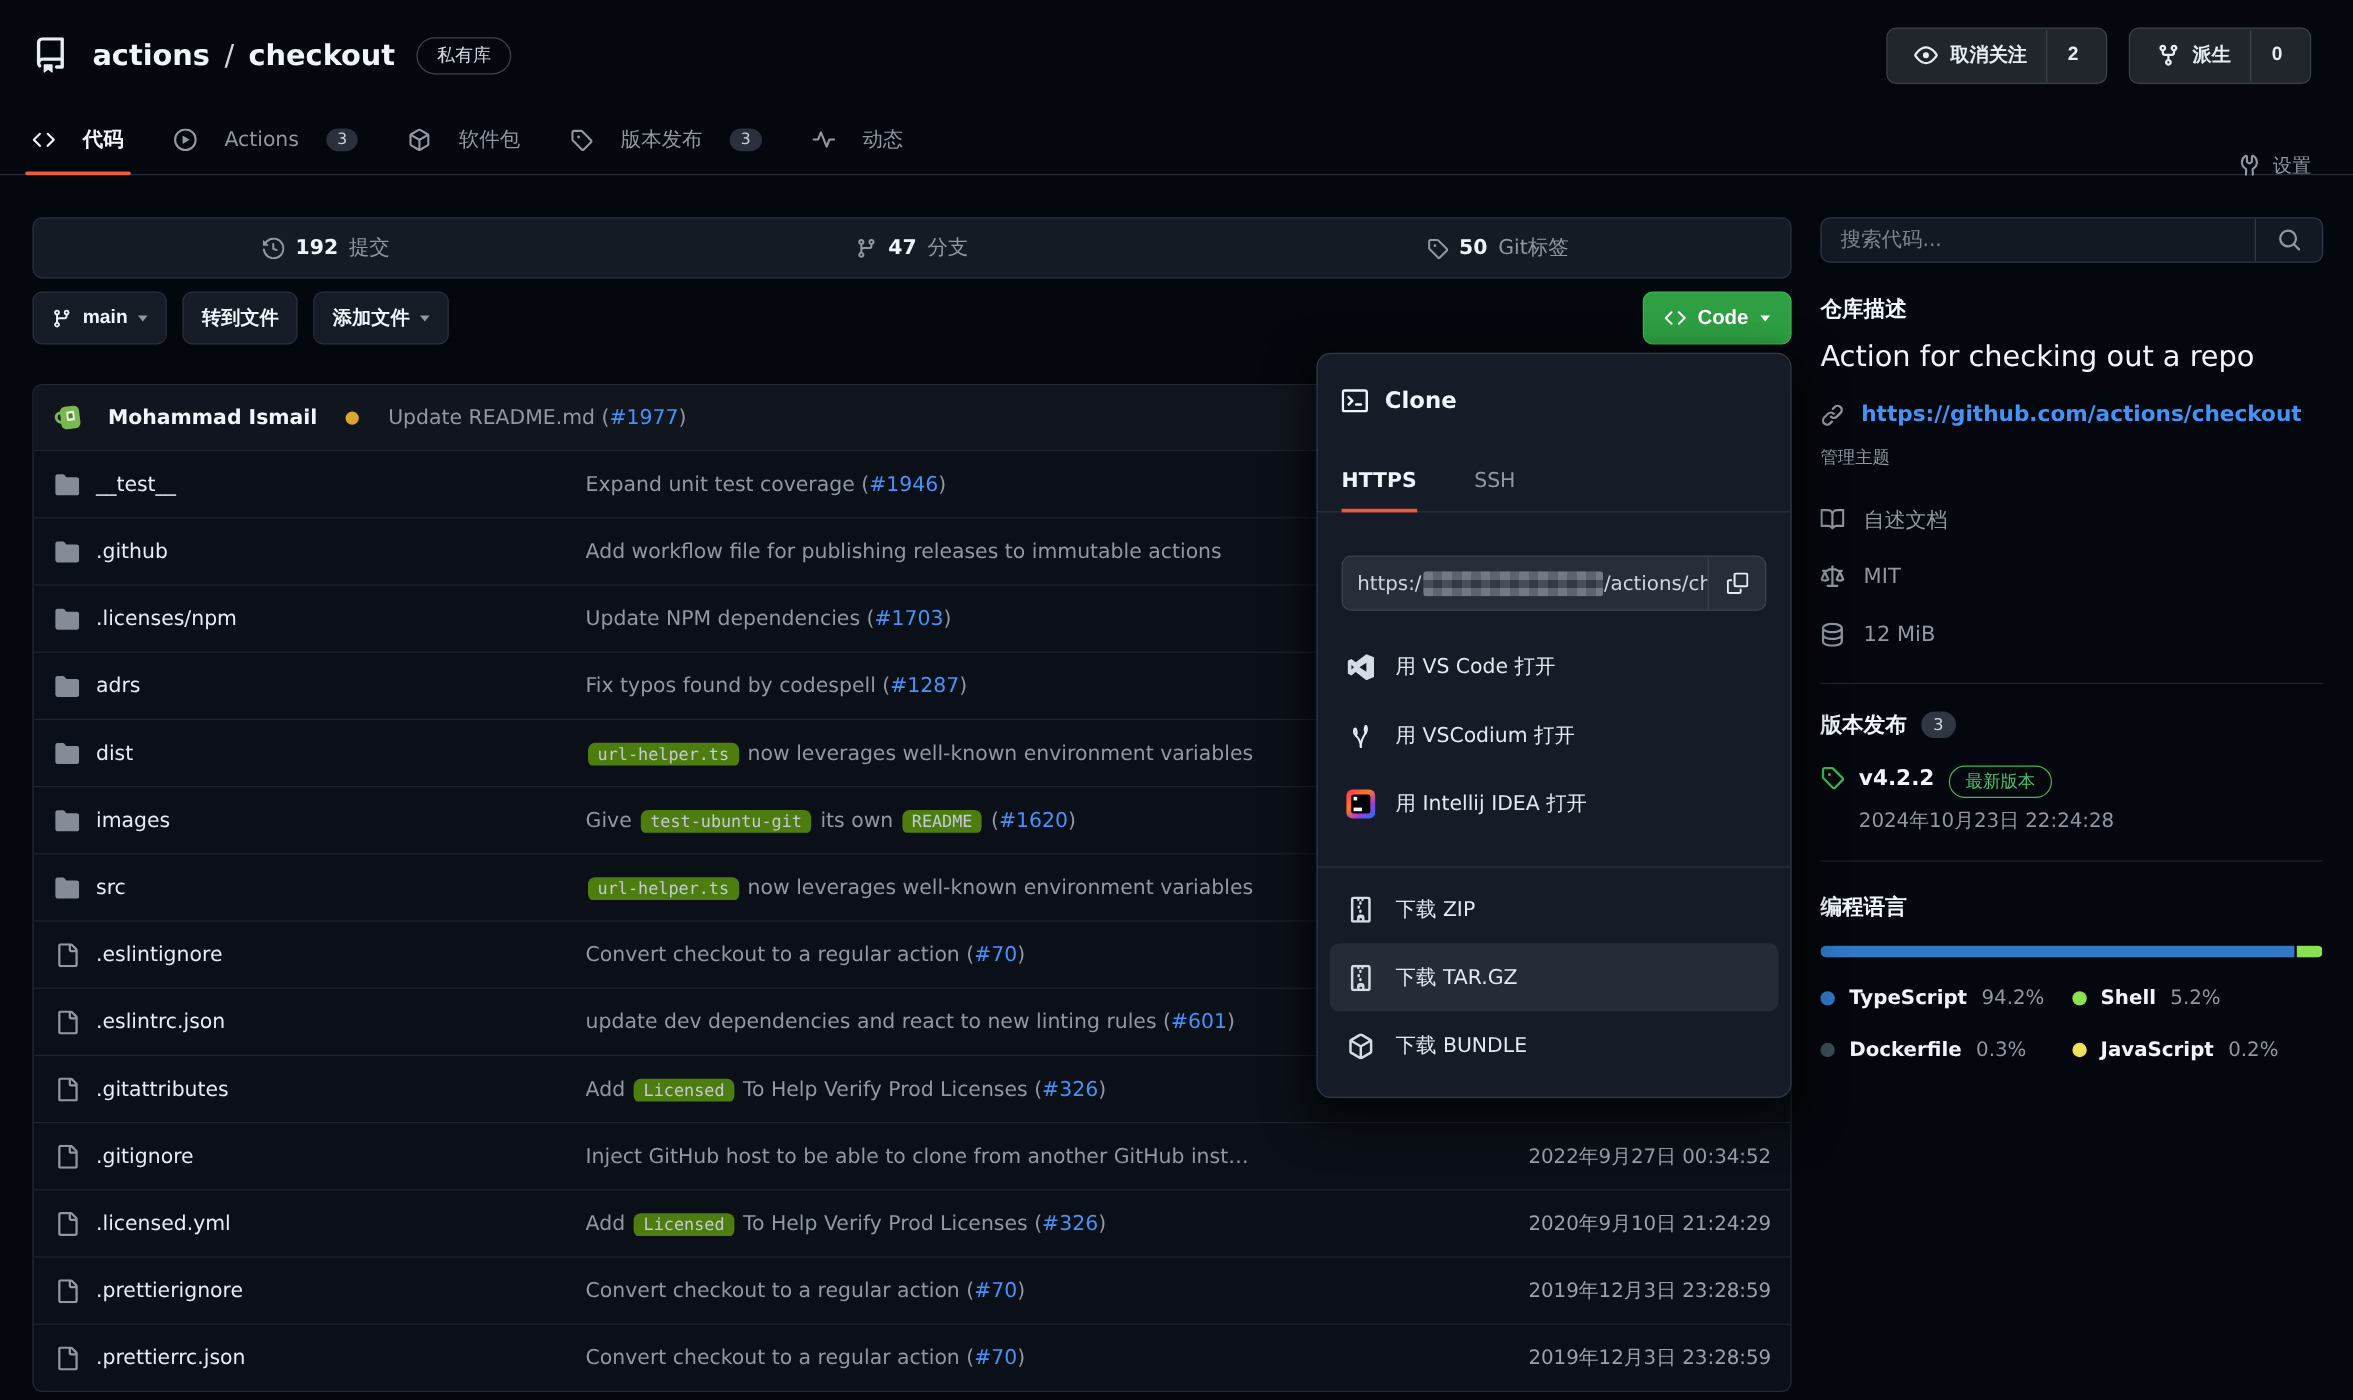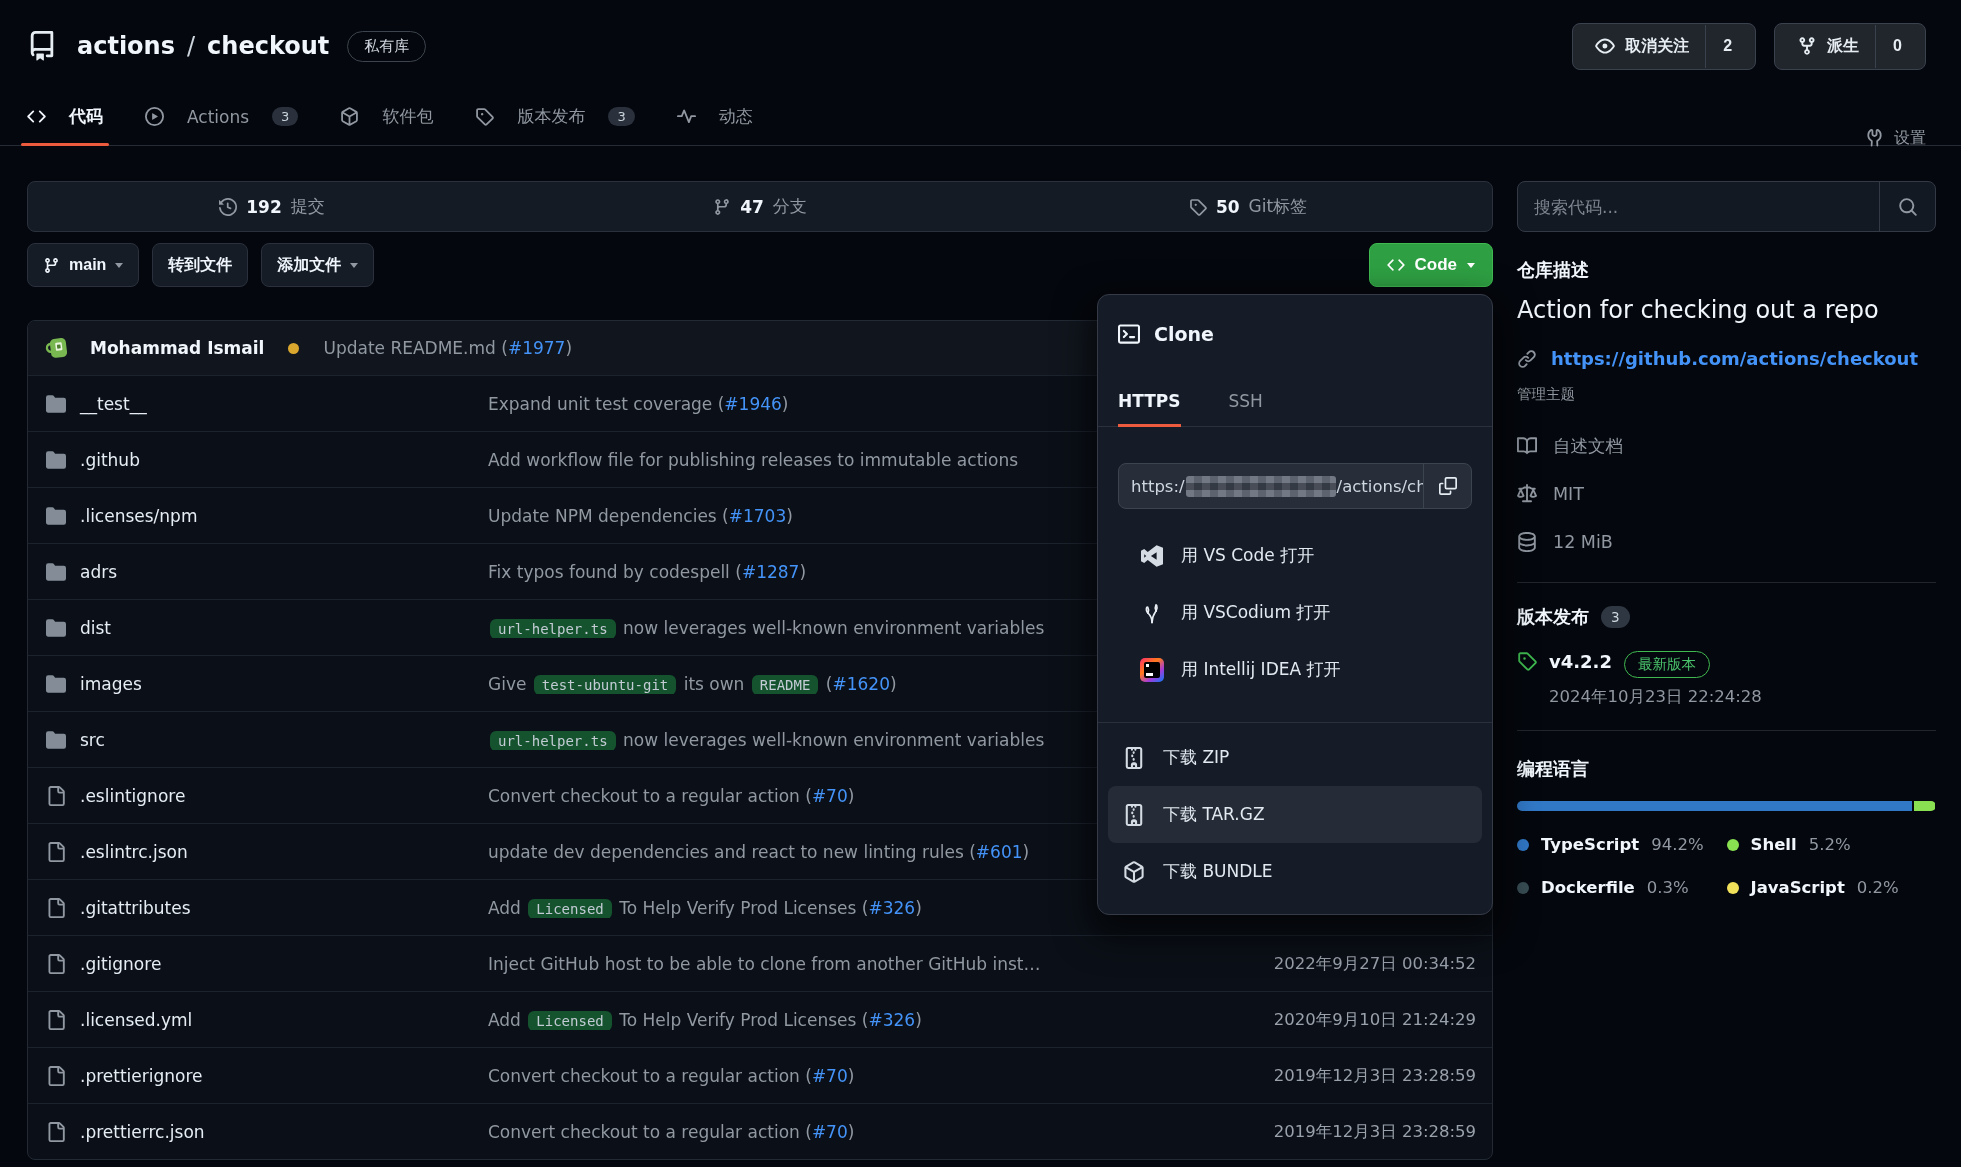--- a/index.html
+++ b/index.html
@@ -61,21 +61,21 @@
   .commit-head .author{font-weight:bold;font-size:17px;color:#f0f6fc;cursor:pointer;}
   .status-dot{width:11px;height:11px;border-radius:50%;background:#d9a62e;margin:0 6px;}
   .commit-msg{color:#9198a1;font-size:17px;white-space:nowrap;overflow:hidden;}
   .file-row{display:flex;align-items:center;height:56px;padding:0 16px 0 18px;border-top:1px solid #1c232d;}
   .cell-name{flex:0 0 442px;display:flex;align-items:center;gap:14px;font-size:17px;color:#e6edf3;cursor:pointer;}
   .cell-name .ficon{color:#848d97;}
   .cell-msg{flex:1 1 auto;color:#9198a1;font-size:17px;white-space:nowrap;overflow:hidden;}
   .cell-date{margin-left:auto;padding-left:14px;color:#9aa1ab;font-size:16.5px;white-space:nowrap;}
   .cell-date.dim{opacity:.38;}
   a.msg-link{color:#4493f8;text-decoration:none;cursor:pointer;}
-  .code-chip{font-family:"DejaVu Sans Mono","Liberation Mono",monospace;font-size:14px;background:#14532d;
+  .code-chip{font-family:"DejaVu Sans Mono","Liberation Mono",monospace;font-size:14px;background:#4d7c0f;
        color:#c3cbd4;border-radius:6px;padding:2px 8px;margin:0 2px;}
 
   
   .clone-dd{position:absolute;left:1097px;top:294px;width:396px;background:#161c27;border:1px solid #343b47;
        border-radius:12px;z-index:50;box-shadow:0 14px 34px 8px rgba(0,0,0,.65);padding-bottom:14px;}
   .clone-head{margin:24px 0 0 20px;display:flex;align-items:center;gap:14px;font-size:19px;font-weight:bold;color:#f0f6fc;height:30px;}
   .clone-tabs{margin-top:26px;height:52px;display:flex;align-items:center;gap:48px;padding:0 20px;
        border-bottom:1px solid #2a313c;}
   .clone-tab{position:relative;height:100%;display:flex;align-items:center;font-size:17px;color:#9198a1;cursor:pointer;}
   .clone-tab.active{color:#f0f6fc;font-weight:bold;}
@@ -83,35 +83,35 @@
   .url-row{margin:36px 20px 0 20px;height:46px;display:flex;border:1px solid #3c4450;border-radius:8px;
        background:#272e39;overflow:hidden;}
   .url-box{flex:1;display:flex;align-items:center;padding:0 12px;font-size:16.5px;color:#ced6df;
        white-space:nowrap;overflow:hidden;}
   .url-redacted{display:inline-block;width:150px;height:21px;border-radius:3px;margin:0 1px;flex:none;
        background:repeating-linear-gradient(90deg,#5c6370 0 8px,#434a57 8px 16px),
                   repeating-linear-gradient(0deg,rgba(255,255,255,.14) 0 7px,rgba(0,0,0,.22) 7px 14px);
        background-blend-mode:overlay;filter:blur(.6px);}
   .copy-btn{flex:0 0 48px;display:flex;align-items:center;justify-content:center;border-left:1px solid #3c4450;
        color:#e6edf3;cursor:pointer;}
-  .clone-menu{margin-top:18px;padding-left:18px;}
+  .clone-menu{margin-top:18px;}
   .clone-item{height:57px;display:flex;align-items:center;gap:17px;margin:0 10px;padding:0 14px;
        border-radius:8px;font-size:17px;color:#e2e9f0;cursor:pointer;}
   .clone-item.hl{background:#252c37;}
   .clone-item .cicon{color:#d5dce3;width:24px;display:flex;justify-content:center;}
   .clone-divider{height:1px;background:#2a313c;margin-top:24px;}
   .dl-menu{margin-top:6px;}
   .ij-logo{width:24px;height:24px;border-radius:5px;position:relative;flex:none;
        background:linear-gradient(140deg,#ff2e6c 0%,#ff7a1a 38%,#a43bd8 68%,#087cfa 100%);}
   .ij-inner{position:absolute;left:4px;top:4px;width:16px;height:16px;background:#000;border-radius:2px;}
   .ij-bar{position:absolute;left:6px;bottom:6px;width:7px;height:2.5px;background:#fff;}
   .ij-dot{position:absolute;left:6px;top:6px;width:3px;height:3px;background:#fff;}
 
   
-  .search-box{height:51px;display:flex;background:#131922;border:1px solid #333a46;border-radius:8px;overflow:hidden;}
+  .search-box{height:38px;display:flex;background:#131922;border:1px solid #333a46;border-radius:8px;overflow:hidden;}
   .search-box input{flex:1;background:transparent;border:none;outline:none;color:#e6edf3;font-size:17px;
        padding:0 16px;font-family:inherit;}
   .search-box input::placeholder{color:#7d8590;}
   .search-btn{flex:0 0 56px;display:flex;align-items:center;justify-content:center;border-left:1px solid #333a46;
        color:#9198a1;cursor:pointer;}
   .sb-h{margin-top:26px;font-size:18px;font-weight:bold;color:#f0f6fc;}
   .sb-desc{margin-top:14px;font-size:24px;color:#f0f6fc;}
   .sb-link{margin-top:24px;display:flex;align-items:center;gap:14px;color:#9198a1;}
   .sb-link a{color:#4493f8;font-size:18px;font-weight:bold;text-decoration:none;white-space:nowrap;}
   .topics{margin-top:22px;display:flex;flex-wrap:wrap;gap:12px;}

